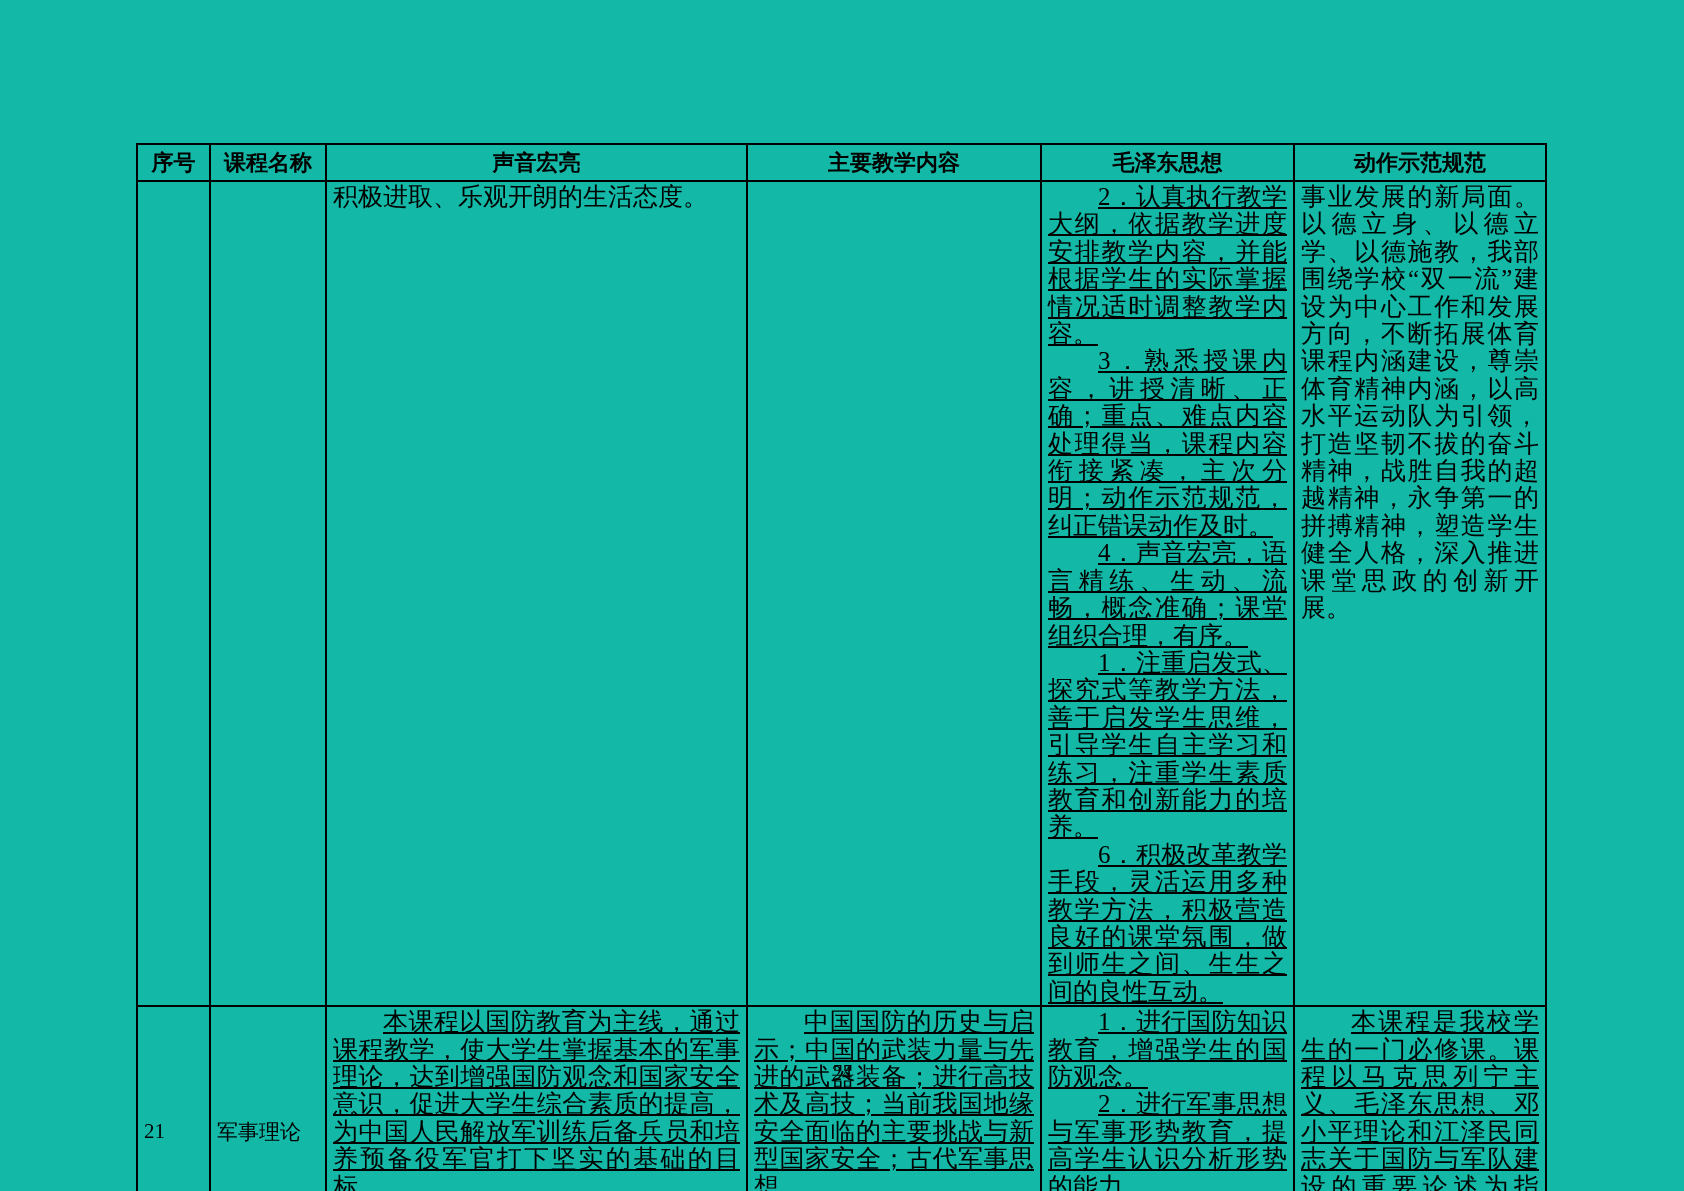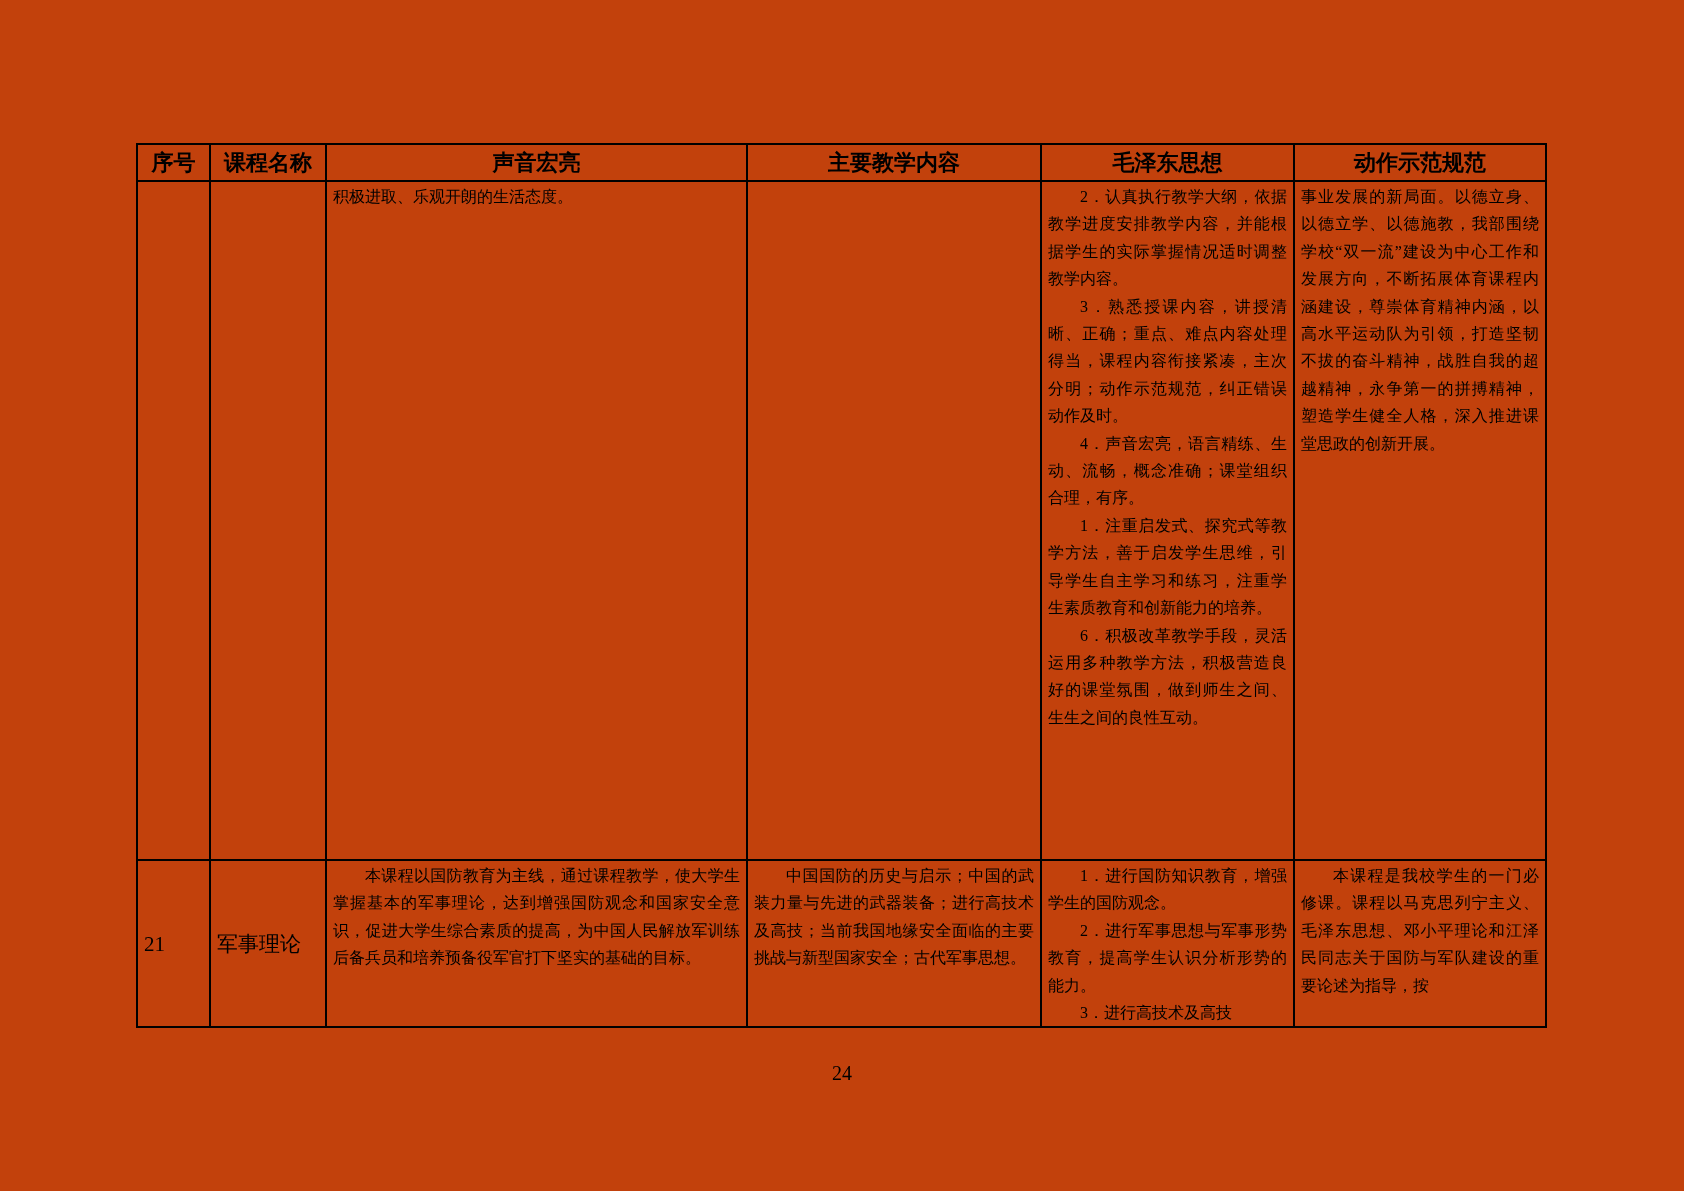--- a/index.html
+++ b/index.html
@@ -5,21 +5,21 @@
   html, body { margin: 0; padding: 0; }
   body {
     background: #e8e8e8;
     font-family: "Liberation Serif", "DejaVu Serif", serif;
     color: #000;
   }
   .page {
     position: relative;
     width: 1684px;
     height: 1191px;
-    background: #c2410c;
+    background: #14b8a6;
     overflow: hidden;
   }
   table.doc-table {
     position: absolute;
     left: 136px;
     top: 143px;
     width: 1409px;
     border-collapse: collapse;
     table-layout: fixed;
   }
@@ -40,26 +40,26 @@
   }
   tr.row-cont { height: 679px; }
   tr.row-21   { height: 158px; }
   td.c-seq, td.c-name {
     text-align: left;
     vertical-align: middle;
     font-size: 21px;
   }
   .doc-table p {
     margin: 0;
-    font-size: 16px;
+    font-size: 25px;
     line-height: 27.4px;
     text-align: justify;
     word-break: break-all;
   }
-  p.ti { text-indent: 2em; }
+  p.ti { text-indent: 2em; text-decoration: underline; }
   .page-number {
     position: absolute;
     top: 1062px;
     left: 0;
     width: 1684px;
     text-align: center;
     font-size: 20px;
   }
 </style>
 </head>

